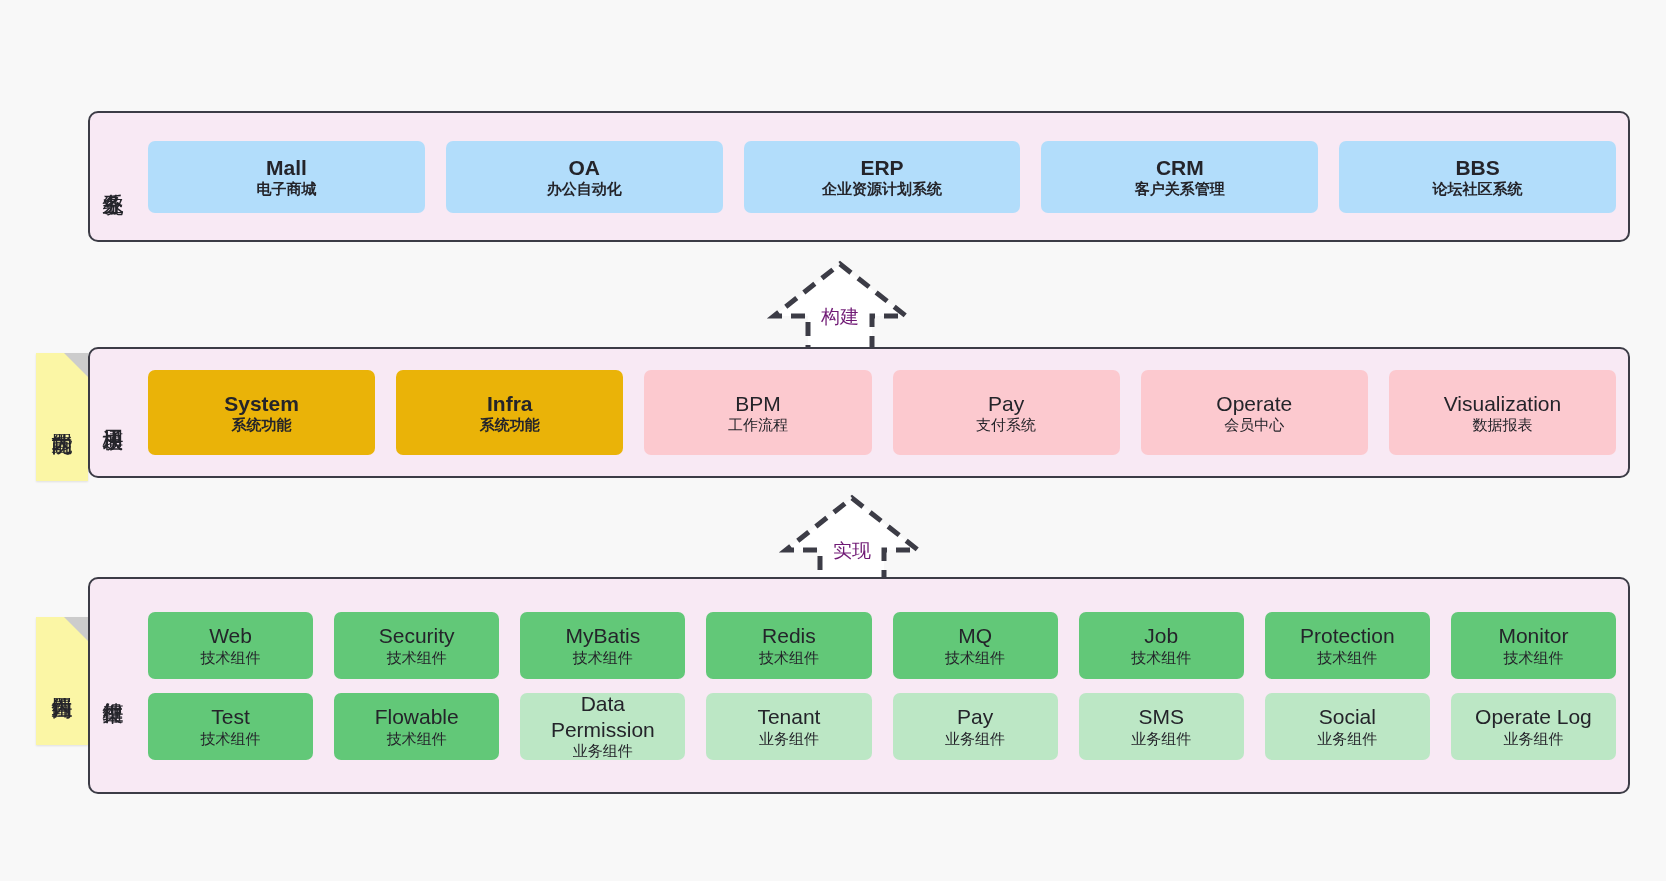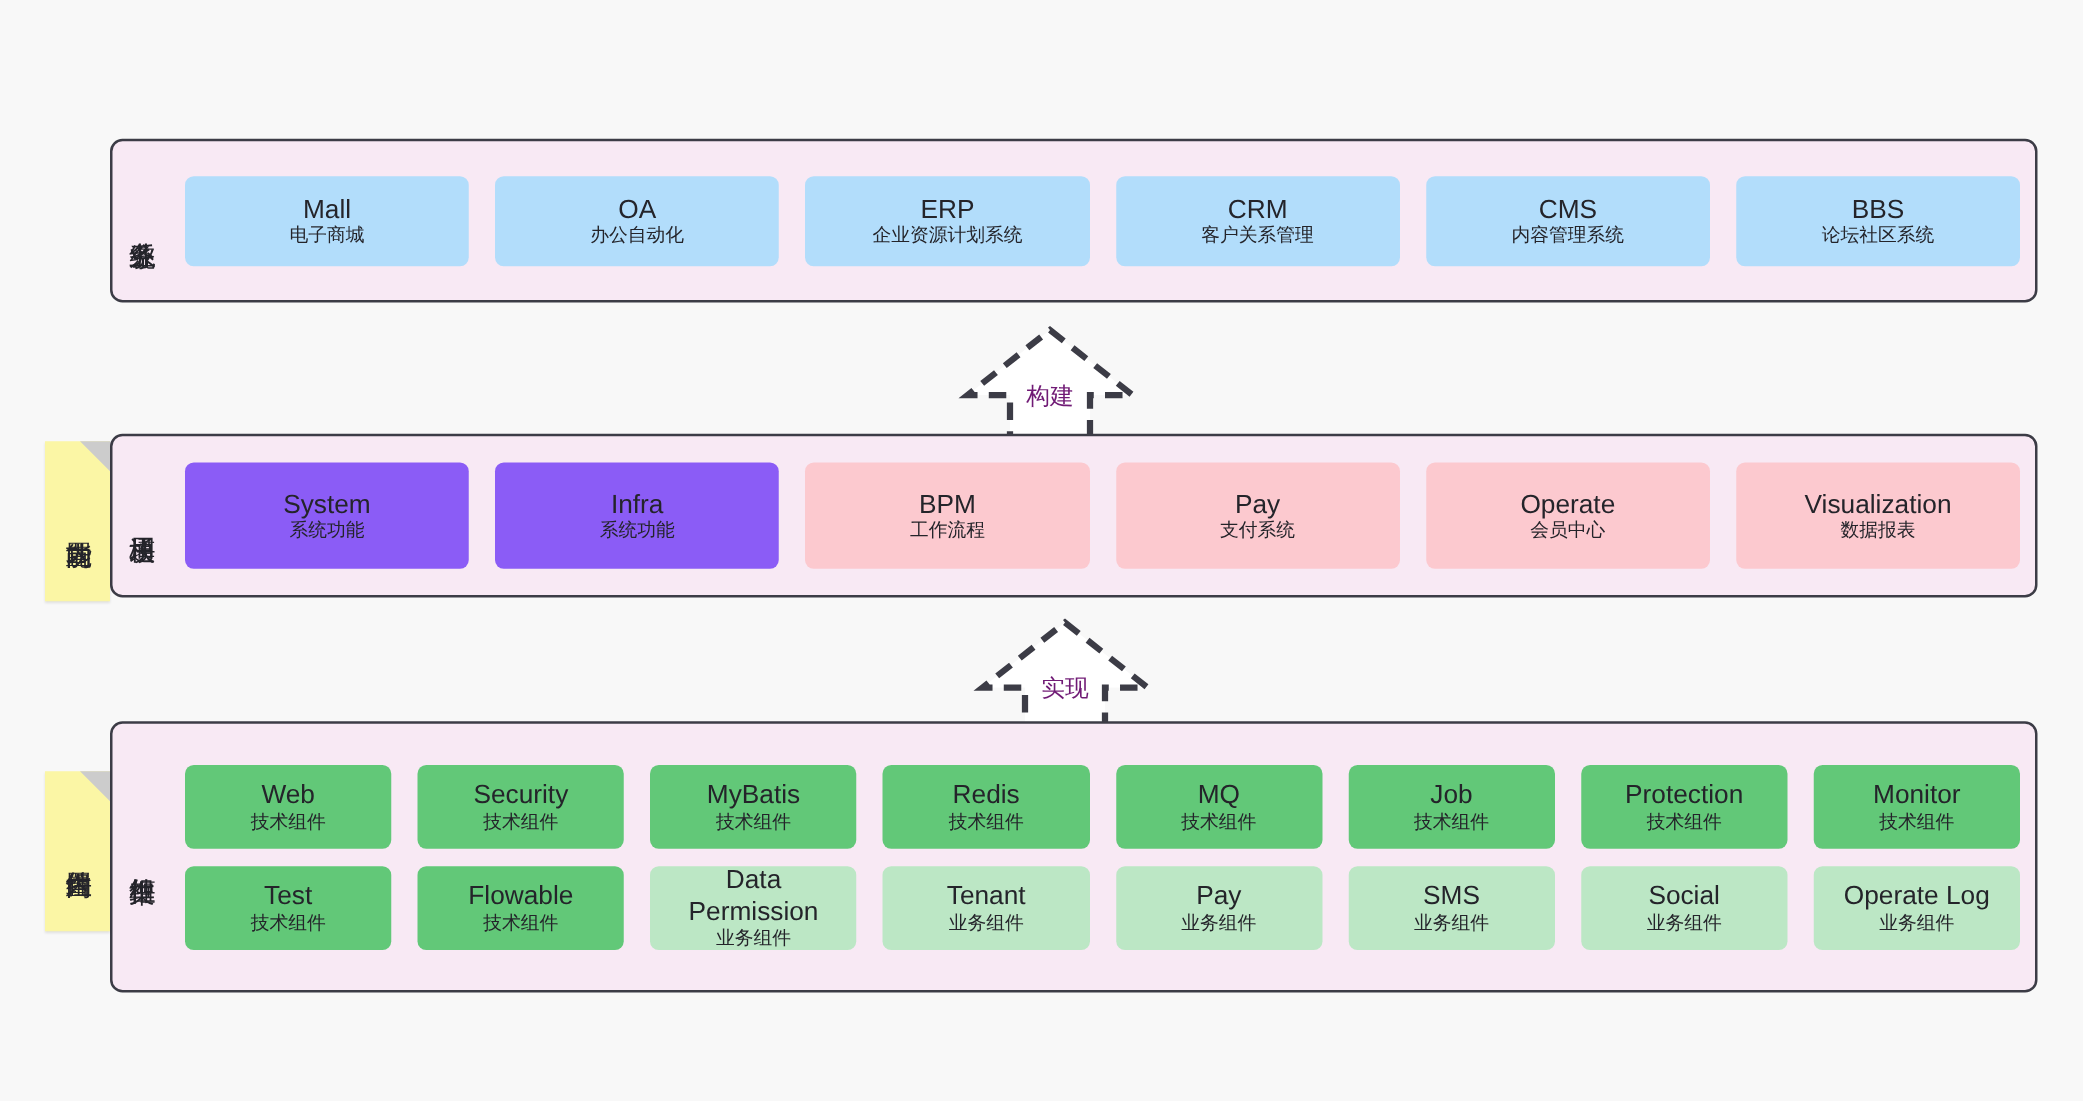--- a/index.html
+++ b/index.html
@@ -68,22 +68,22 @@
     padding: 4px 6px;
   }
   .card .en {
     font-size: 21px;
     line-height: 1.22;
   }
   .card .cn {
     font-size: 15px;
     line-height: 1.22;
   }
-  .card.blue  { background: #b2ddfb; }
-  .card.red   { background: #8b5cf6; }
+  .card.blue  { background: #b2ddfb; font-weight: bold; }
+  .card.red   { background: #eab308; font-weight: bold; }
   .card.pink  { background: #fcc9cf; }
   .card.green { background: #62c878; }
   .card.lgreen{ background: #bce7c5; }
 
   
   #layer-business { left: 88px;  top: 111px; width: 1542px; height: 131px; }
   #layer-business .card { height: 72px; }
 
   #layer-modules  { left: 88px;  top: 347px; width: 1542px; height: 131px; }
   #layer-modules .card { height: 85px; }
@@ -154,24 +154,20 @@
         </div>
         <div class="card blue">
           <span class="en">ERP</span>
           <span class="cn">企业资源计划系统</span>
         </div>
         <div class="card blue">
           <span class="en">CRM</span>
           <span class="cn">客户关系管理</span>
         </div>
         <div class="card blue">
-          <span class="en">CMS</span>
-          <span class="cn">内容管理系统</span>
-        </div>
-        <div class="card blue">
           <span class="en">BBS</span>
           <span class="cn">论坛社区系统</span>
         </div>
       </div>
     </div>
   </div>
 
   <div class="arrow" id="arrow-build">
     <svg width="160" height="96" viewBox="0 0 160 96">
       <path d="M80 6 L146 58 L112 58 L112 92 L48 92 L48 58 L14 58 Z" fill="#ffffff" stroke="#3c3c46" stroke-width="5" stroke-dasharray="14 9" stroke-linejoin="miter"></path>

